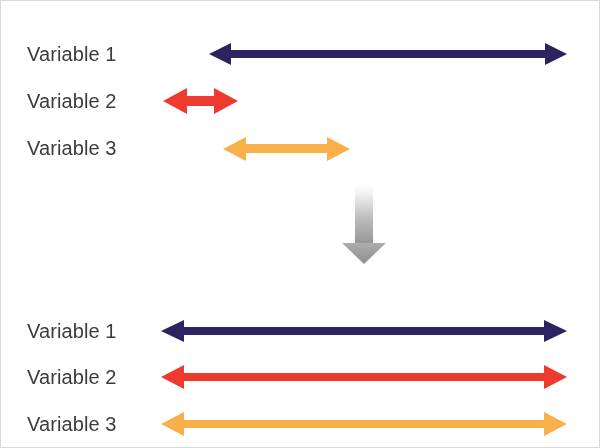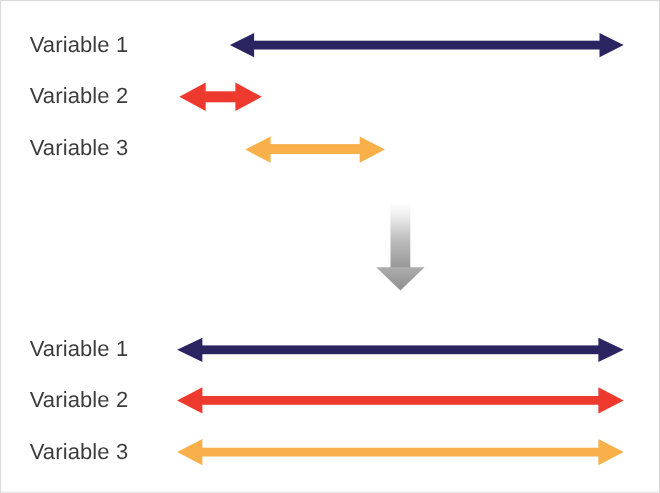--- a/index.html
+++ b/index.html
@@ -17,20 +17,21 @@
     height: 448px;
     background: #ffffff;
     box-sizing: border-box;
     border: 1px solid #d9d9d9;
     overflow: hidden;
   }
   .panel {
     position: absolute;
     left: 0;
     width: 600px;
+    margin-top: 13px;
   }
   .row {
     position: absolute;
     left: 0;
     width: 600px;
     height: 30px;
   }
   .var-label {
     position: absolute;
     left: 26px;

